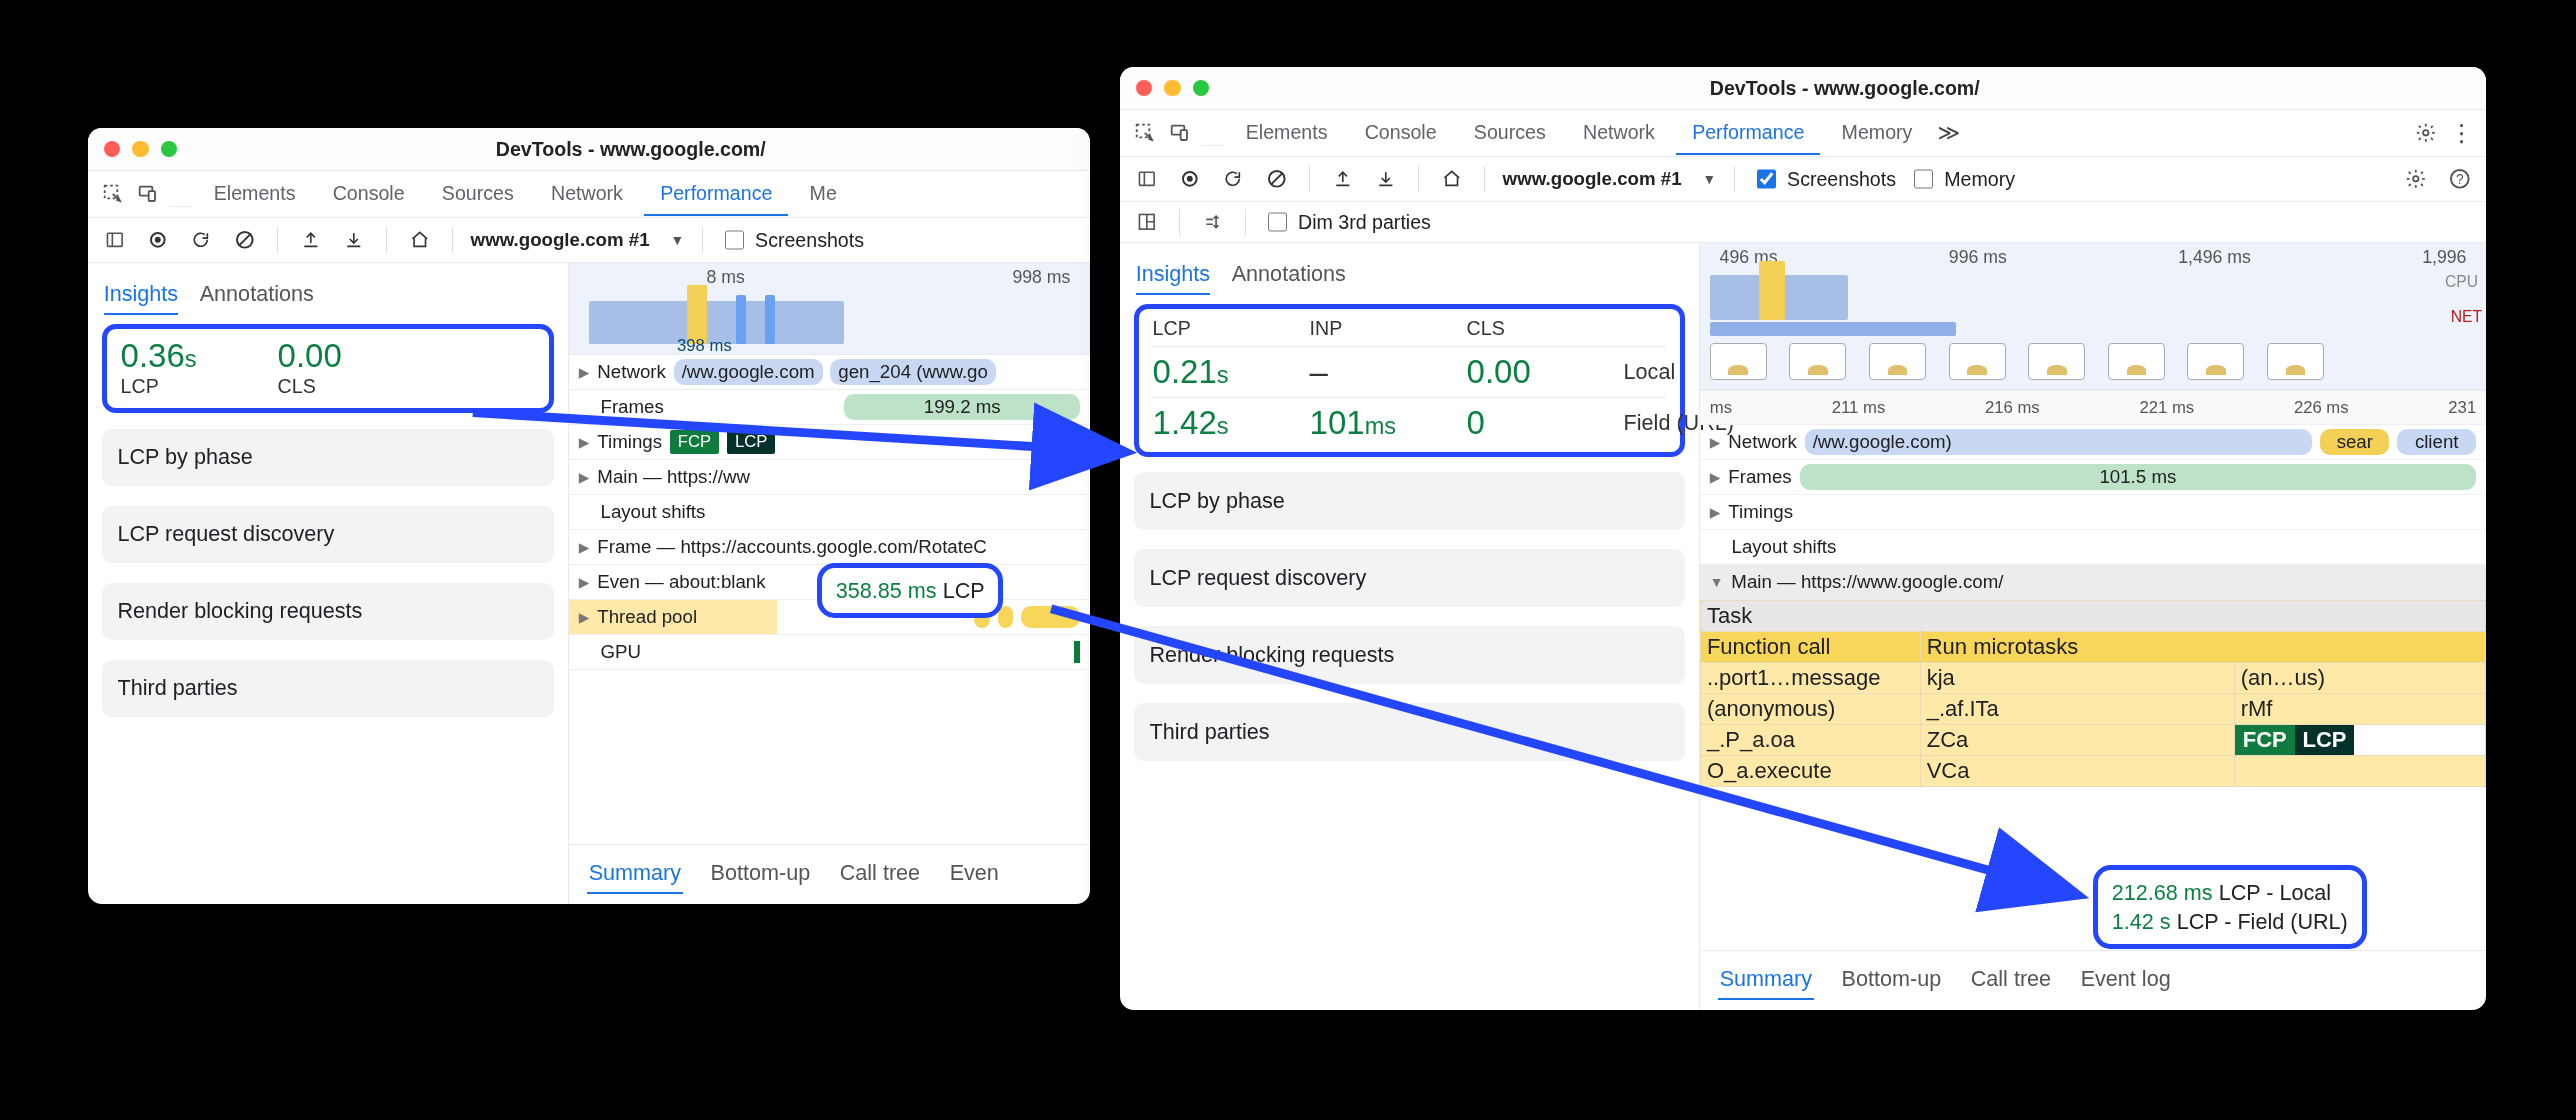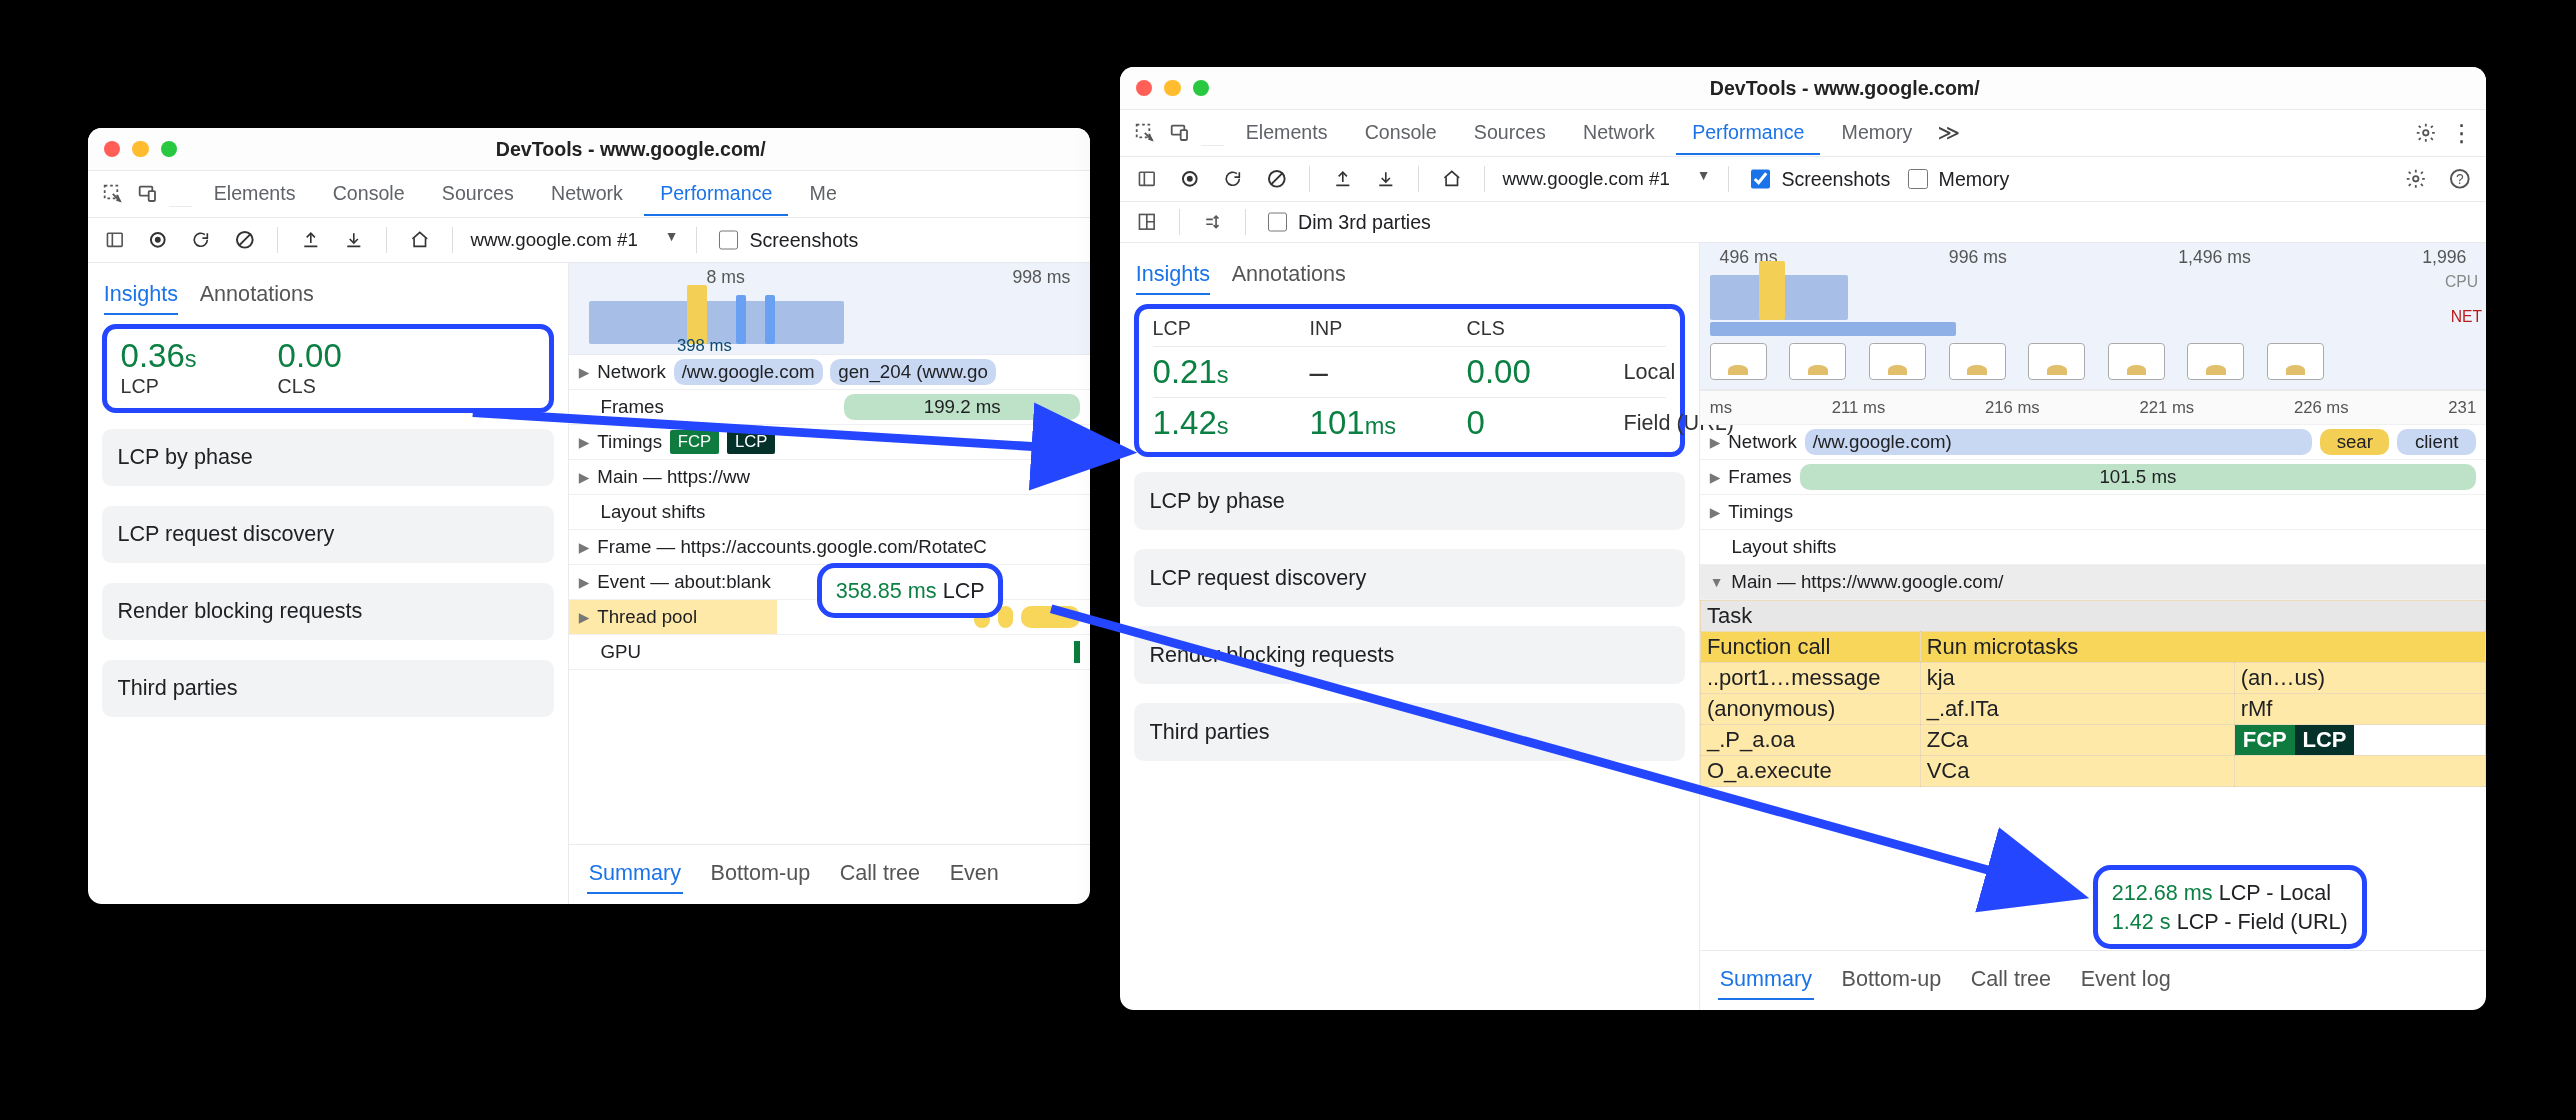--- a/index.html
+++ b/index.html
@@ -55,21 +55,21 @@
     width:29.5px; height:29.5px; display:inline-flex; align-items:center; justify-content:center;
     color:#444;
   }
   svg { display:block; }
   .toolbar {
     display:flex; align-items:center; gap:13.8px;
     height:45px; padding:0 11.8px; border-bottom:1px solid #e8eaed;
   }
   .toolbar .sep { width:1px; height:25.5px; background:#dadce0; margin:0 3.9px;}
   .selectish {
-    display:flex; align-items:flex-start; gap:27px; font-size:18.7px;
+    display:flex; align-items:center; gap:21px; font-size:18.7px;font-weight:bold;
   }
   .caretdown { font-size:13.8px; color:#555; }
   .cb { display:flex; align-items:center; gap:7.9px; font-size:19.6px; }
   .cb input { width:19.6px; height:19.6px; accent-color: var(--blue); }
   .body { display:flex; height:calc(100% - 43px - 47px - 45px); }
   .sidebar {
     width:481px; border-right:1px solid #e8eaed; display:flex; flex-direction:column;
   }
   .subtabs { display:flex; gap:21.6px; padding:11.8px 15.7px 0; }
   .subtab { font-size:21.6px; color:#555; padding:5.9px 0; border-bottom:2.9px solid transparent;}
@@ -283,21 +283,21 @@
         <div class="trackrow">
           <span style="width:13.8px"></span>
           <span>Layout shifts</span>
         </div>
         <div class="trackrow">
           <span class="tri">▶</span>
           <span>Frame — https://accounts.google.com/RotateC</span>
         </div>
         <div class="trackrow">
           <span class="tri">▶</span>
-          <span>Event — about:blank</span>
+          <span>Even — about:blank</span>
         </div>
         <div class="trackrow" style="background:linear-gradient(90deg,#ffe9a8 0 40%, transparent 40%);">
           <span class="tri">▶</span>
           <span>Thread pool</span>
           <span style="flex:1"></span>
           <span class="box yellow" style="width:13.8px; height:21.6px;"></span>
           <span class="box yellow" style="width:13.8px; height:21.6px;"></span>
           <span class="box yellow" style="width:59px; height:21.6px;"></span>
         </div>
         <div class="trackrow">

